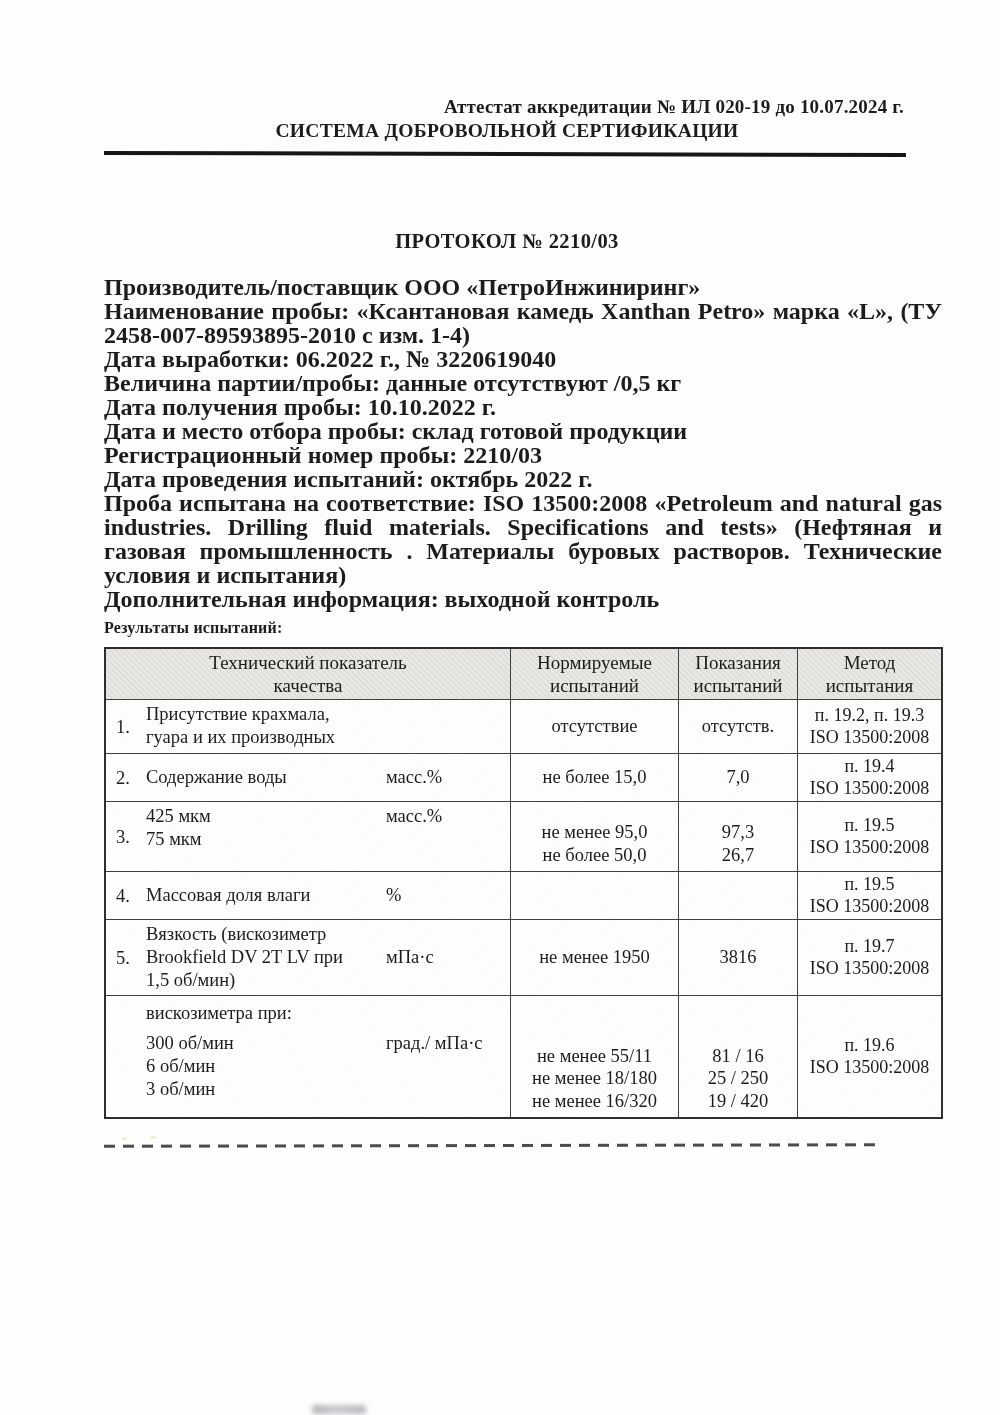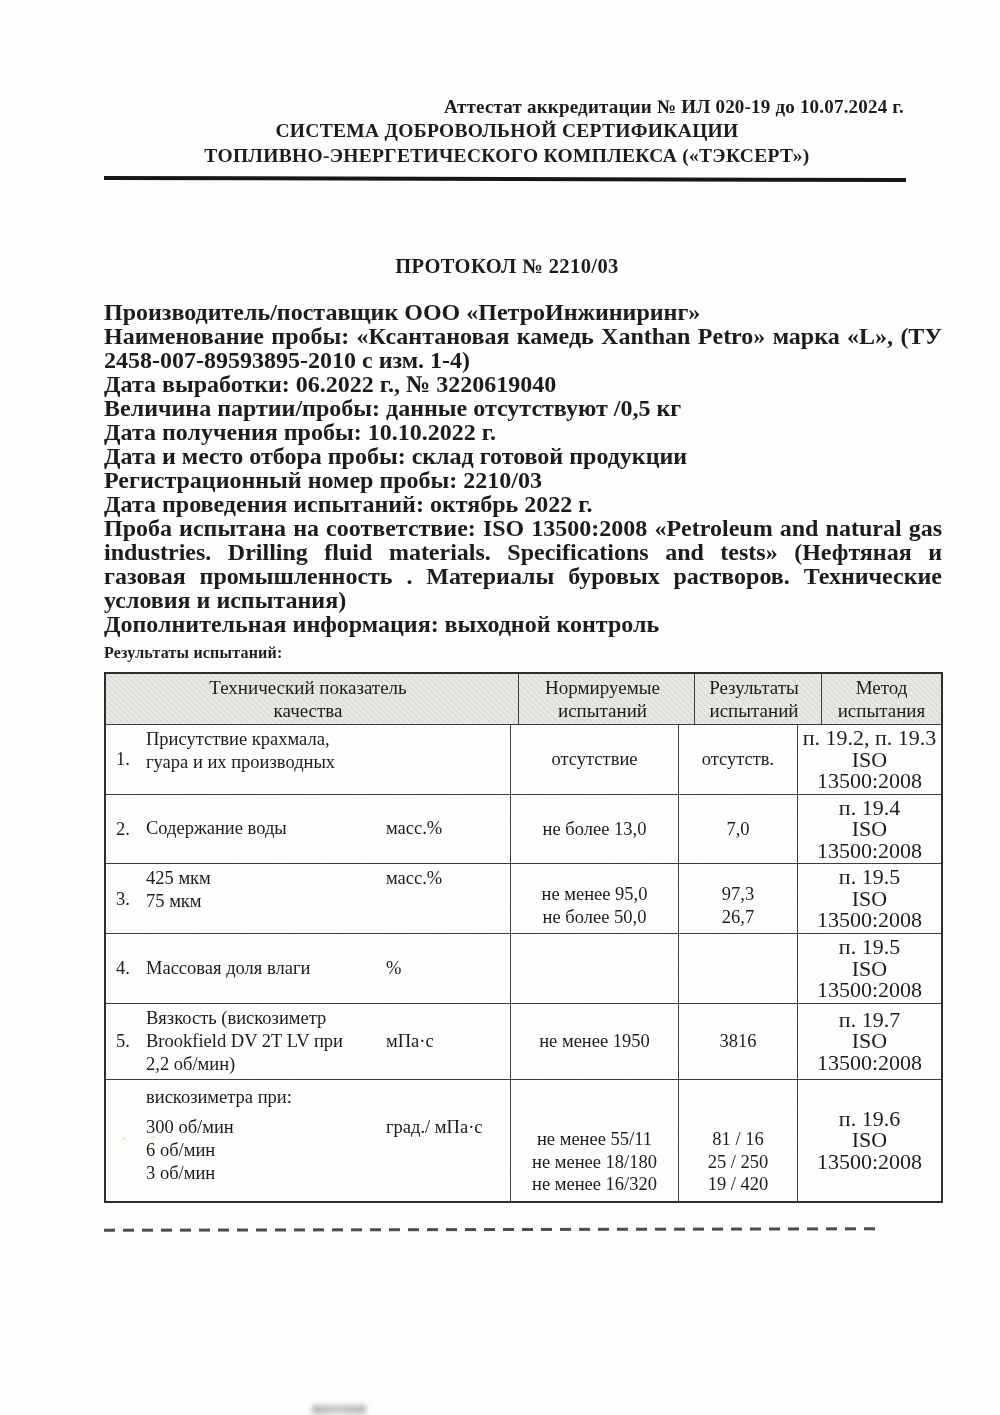--- a/index.html
+++ b/index.html
@@ -53,21 +53,20 @@
     border-top: 1.5px solid #3f3f3f;
   }
   .trow:first-child { border-top: none; }
   .cell { border-left: 1.5px solid #3f3f3f; position: relative; }
   .cell:first-child { border-left: none; }
 
   .thead-row {
     background:
       repeating-linear-gradient(45deg, rgba(60,55,48,.05) 0 2px, transparent 2px 4px),
       #e9e8e4;
-    gap: 8px;
   }
   .hcell {
     display: flex; flex-direction: column; justify-content: center;
     align-items: center; text-align: center;
     font-size: 19px; line-height: 23px; padding: 2px 2px;
   }
 
   .name-cell {
     padding: 3px 6px 3px 40px;
     font-size: 18.5px; line-height: 23px;
@@ -75,21 +74,21 @@
   .rownum { position: absolute; left: 10px; top: 50%; transform: translateY(-50%); }
   .nline { position: relative; white-space: nowrap; }
   .unit { position: absolute; left: 240px; top: 0; white-space: nowrap; }
 
   .ccell {
     display: flex; flex-direction: column; justify-content: center;
     align-items: center; text-align: center;
     font-size: 18.5px; line-height: 22.5px; padding: 2px 3px;
   }
   .ccell.bottom { justify-content: flex-end; padding-bottom: 5px; }
-  .method-cell { font-size: 22px; line-height: 21.5px; }
+  .method-cell { font-size: 18px; line-height: 21.5px; }
 
   .gap6 { margin-top: 7px; }
 
   
   .dashed {
     width: 777px; height: 3px; margin-top: 25px;
     background: repeating-linear-gradient(90deg, #4c4c4c 0 11px, transparent 11px 19px);
     transform: rotate(-0.12deg);
   }
 
@@ -103,21 +102,20 @@
   .speck { position: absolute; border-radius: 50%; opacity: .35; }
 </style>
 </head>
 <body>
 
 <div class="page">
 
   <div class="tophdr">
     <div class="acc">Аттестат аккредитации № ИЛ 020-19 до 10.07.2024 г.</div>
     <div class="org">СИСТЕМА ДОБРОВОЛЬНОЙ СЕРТИФИКАЦИИ</div>
-    <div class="org">ТОПЛИВНО-ЭНЕРГЕТИЧЕСКОГО КОМПЛЕКСА («ТЭКСЕРТ»)</div>
     <div class="rule"></div>
   </div>
 
   <div class="title">ПРОТОКОЛ № 2210/03</div>
 
   <div class="info">
     <div class="iline">Производитель/поставщик ООО «ПетроИнжиниринг»</div>
     <div class="iline">Наименование пробы: «Ксантановая камедь Xanthan Petro» марка «L», (ТУ 2458-007-89593895-2010 с изм. 1-4)</div>
     <div class="iline">Дата выработки: 06.2022 г., № 3220619040</div>
     <div class="iline">Величина партии/пробы: данные отсутствуют /0,5 кг</div>
@@ -136,21 +134,21 @@
     <div class="trow thead-row" style="min-height:46px">
       <div class="cell hcell">
         <div>Технический показатель</div>
         <div>качества</div>
       </div>
       <div class="cell hcell">
         <div>Нормируемые</div>
         <div>испытаний</div>
       </div>
       <div class="cell hcell">
-        <div>Результаты</div>
+        <div>Показания</div>
         <div>испытаний</div>
       </div>
       <div class="cell hcell">
         <div>Метод</div>
         <div>испытания</div>
       </div>
     </div>
 
     <div class="trow" style="min-height:54px">
       <div class="cell name-cell">
@@ -172,21 +170,21 @@
 
     <div class="trow" style="min-height:46px">
       <div class="cell name-cell" style="display:flex;flex-direction:column;justify-content:center">
         <span class="rownum">2.</span>
         <div class="nline">
           <span>Содержание воды</span>
           <span class="unit">масс.%</span>
         </div>
       </div>
       <div class="cell ccell">
-        <div>не более 13,0</div>
+        <div>не более 15,0</div>
       </div>
       <div class="cell ccell">
         <div>7,0</div>
       </div>
       <div class="cell ccell method-cell">
         <div>п. 19.4</div>
         <div>ISO 13500:2008</div>
       </div>
     </div>
 
@@ -230,21 +228,21 @@
     </div>
 
     <div class="trow" style="min-height:72px">
       <div class="cell name-cell">
         <span class="rownum">5.</span>
         <div class="nline"><span>Вязкость (вискозиметр</span></div>
         <div class="nline">
           <span>Brookfield DV 2T LV при</span>
           <span class="unit">мПа·с</span>
         </div>
-        <div class="nline"><span>2,2 об/мин)</span></div>
+        <div class="nline"><span>1,5 об/мин)</span></div>
       </div>
       <div class="cell ccell">
         <div>не менее 1950</div>
       </div>
       <div class="cell ccell">
         <div>3816</div>
       </div>
       <div class="cell ccell method-cell">
         <div>п. 19.7</div>
         <div>ISO 13500:2008</div>

